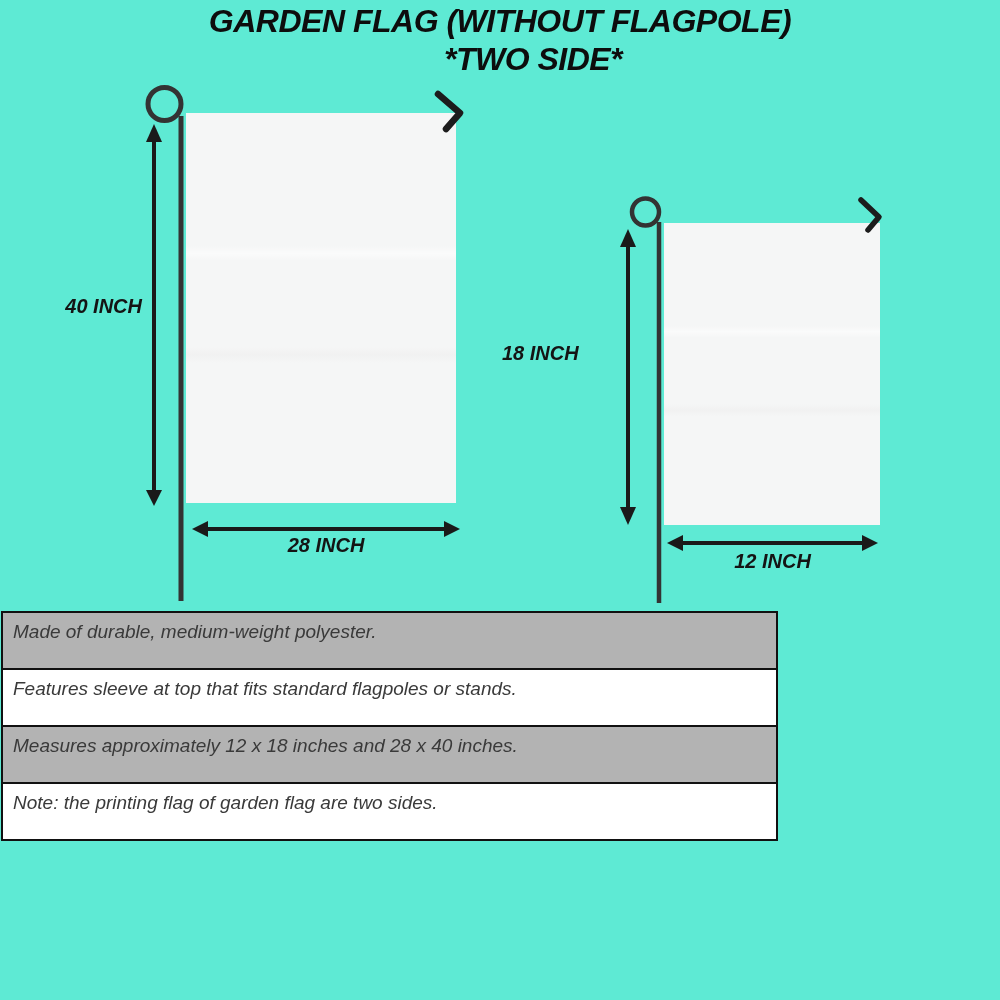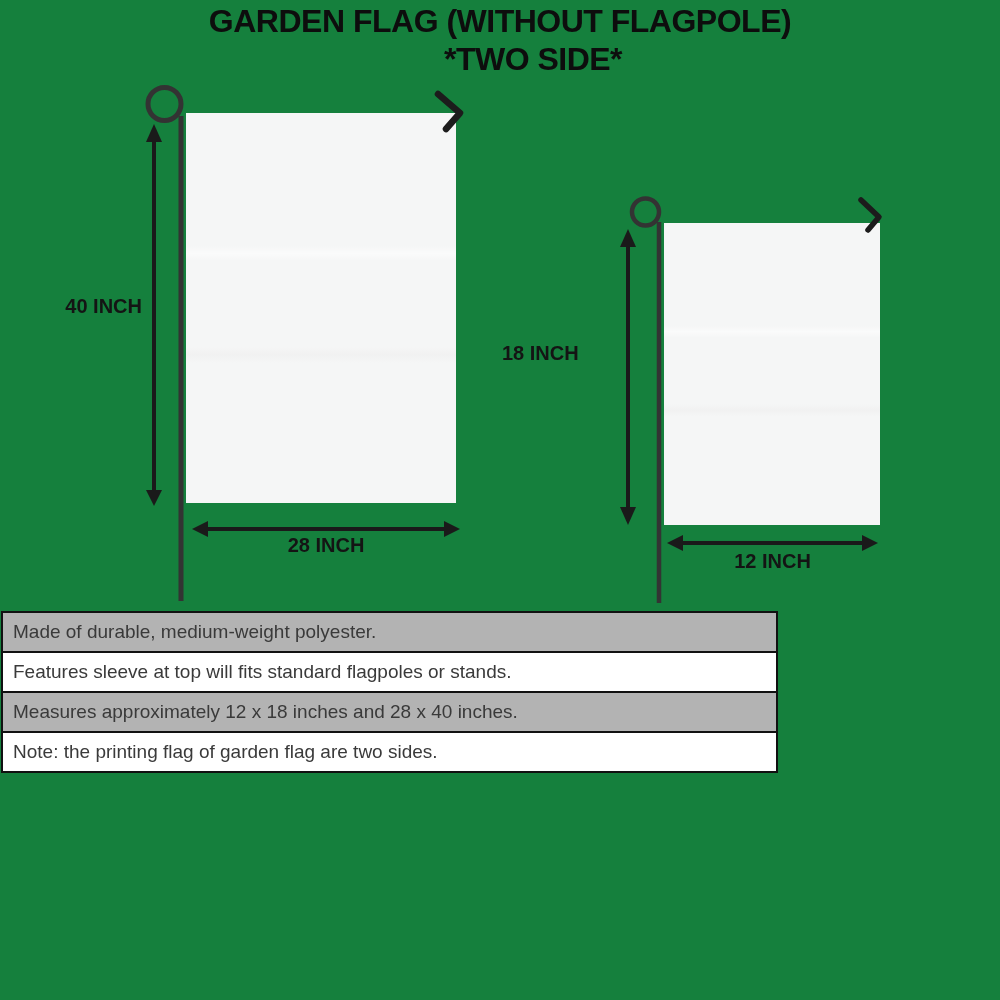--- a/index.html
+++ b/index.html
@@ -9,22 +9,23 @@
     --arrow:#1a1a1a;
     --ink:#111111;
     --row-text:#3a3a3a;
   }
   *{margin:0;padding:0;box-sizing:border-box;}
   html,body{background:#ffffff;}
   body{font-family:"Liberation Sans", sans-serif;}
   .canvas{
     position:relative;
     width:1000px;height:1000px;
-    background:#15803d;
+    background:#5eead4;
     overflow:hidden;
+    font-style:italic;
   }
   .title-line1,.title-line2{
     position:absolute;left:0;width:1000px;
     text-align:center;
     font-weight:bold;
     color:#0d0d0d;
     font-size:32px;
     letter-spacing:-0.5px;
     line-height:1.1;
   }
@@ -61,21 +62,21 @@
   .dim-28{left:193px;top:534px;width:266px;text-align:center;}
   .dim-18{left:502px;top:342px;width:110px;}
   .dim-12{left:667px;top:550px;width:211px;text-align:center;}
 
   .feature-table{
     position:absolute;
     left:1px;top:611px;width:777px;
   }
   .feature-row{
     position:relative;
-    height:42px;
+    height:59px;
     border:2px solid var(--ink);
     padding:7px 10px 0 10px;
     font-size:19px;
     color:var(--row-text);
     background:#ffffff;
     line-height:1.25;
   }
   .feature-row + .feature-row{margin-top:-2px;}
   .feature-row:nth-child(odd){background:var(--row-gray);}
 </style>
@@ -130,21 +131,21 @@
   <div class="dim-label dim-40">40 INCH</div>
   <div class="dim-label dim-28">28 INCH</div>
   <div class="dim-label dim-18">18 INCH</div>
   <div class="dim-label dim-12">12 INCH</div>
 
   <div class="feature-table">
     <div class="feature-row">
       <span>Made of durable, medium-weight polyester.</span>
     </div>
     <div class="feature-row">
-      <span>Features sleeve at top will fits standard flagpoles or stands.</span>
+      <span>Features sleeve at top that fits standard flagpoles or stands.</span>
     </div>
     <div class="feature-row">
       <span>Measures approximately 12 x 18 inches and 28 x 40 inches.</span>
     </div>
     <div class="feature-row">
       <span>Note: the printing flag of garden flag are two sides.</span>
     </div>
   </div>
 
 </div>

